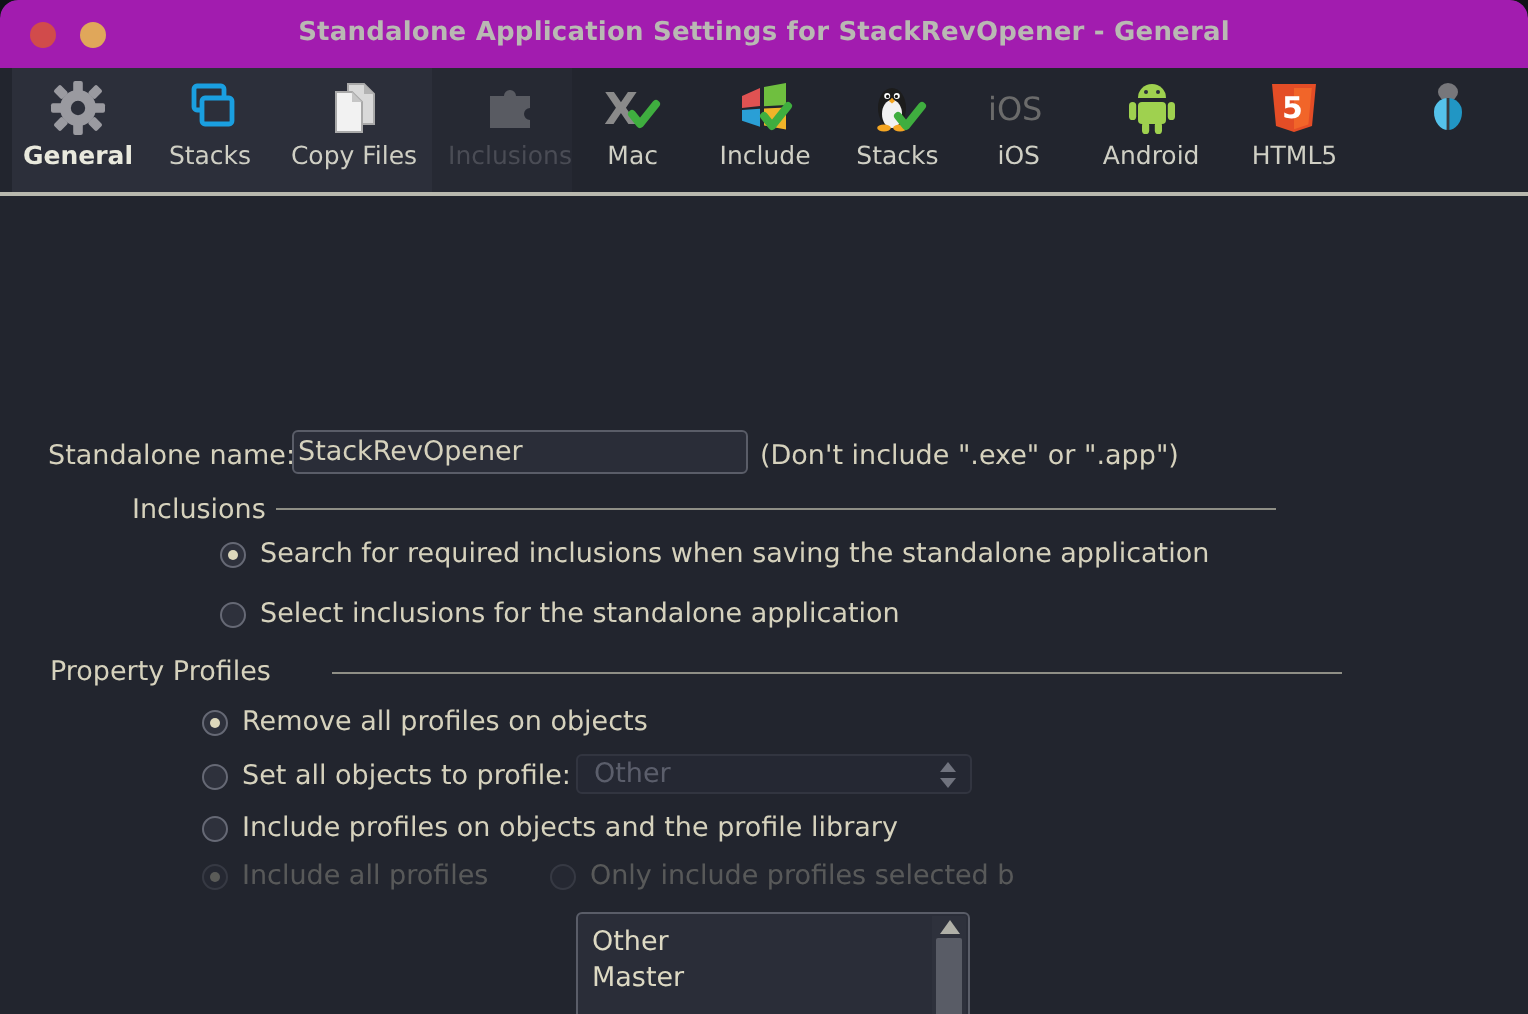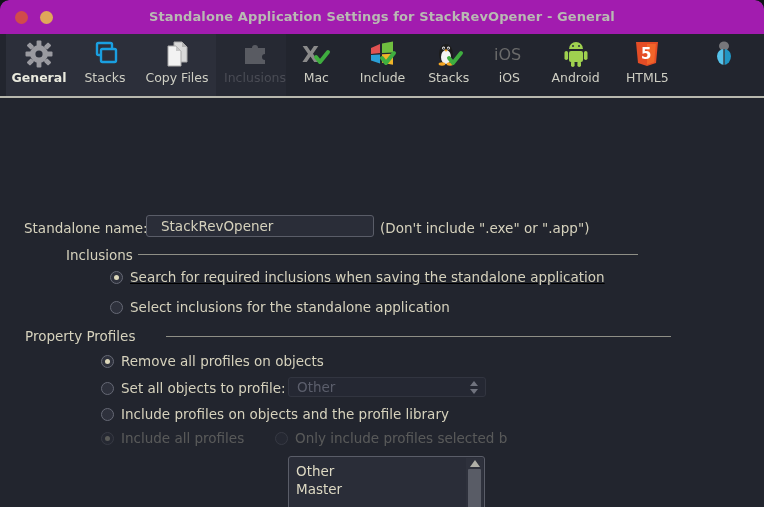--- a/index.html
+++ b/index.html
@@ -120,21 +120,21 @@
     white-space: nowrap;
   }
   .textfield {
     position: absolute;
     background: #2a2d38;
     border: 1px solid #5a5d68;
     border-radius: 3px;
     color: #d6d2bd;
     font-size: 13.5px;
     box-sizing: border-box;
-    padding: 0 14px;
+    padding: 0 2px;
     display: flex;
     align-items: center;
     font-family: "DejaVu Sans", sans-serif;
   }
   .group-title {
     position: absolute;
     color: #d6d2bd;
     font-size: 13.5px;
     white-space: nowrap;
   }
@@ -419,21 +419,21 @@
 
   <div id="content">
 
     <div class="lbl-plain" style="left:24px; top:122px;">Standalone name:</div>
     <div class="textfield" style="left:146px; top:117px; width:228px; height:22px;">StackRevOpener</div>
     <div class="lbl-plain" style="left:380px; top:122px;">(Don't include ".exe" or ".app")</div>
 
     <div class="group-title" style="left:66px; top:149px;">Inclusions</div>
     <div class="group-rule" style="left:138px; top:156px; width:500px;"></div>
 
-    <div class="radio-row" style="left:110px; top:171px;text-decoration:underline;">
+    <div class="radio-row" style="left:110px; top:171px;">
       <span class="radio on"></span>
       <span class="rlbl">Search for required inclusions when saving the standalone application</span>
     </div>
     <div class="radio-row" style="left:110px; top:201px;">
       <span class="radio"></span>
       <span class="rlbl">Select inclusions for the standalone application</span>
     </div>
 
     <div class="group-title" style="left:25px; top:230px;">Property Profiles</div>
     <div class="group-rule" style="left:166px; top:238px; width:505px;"></div>

